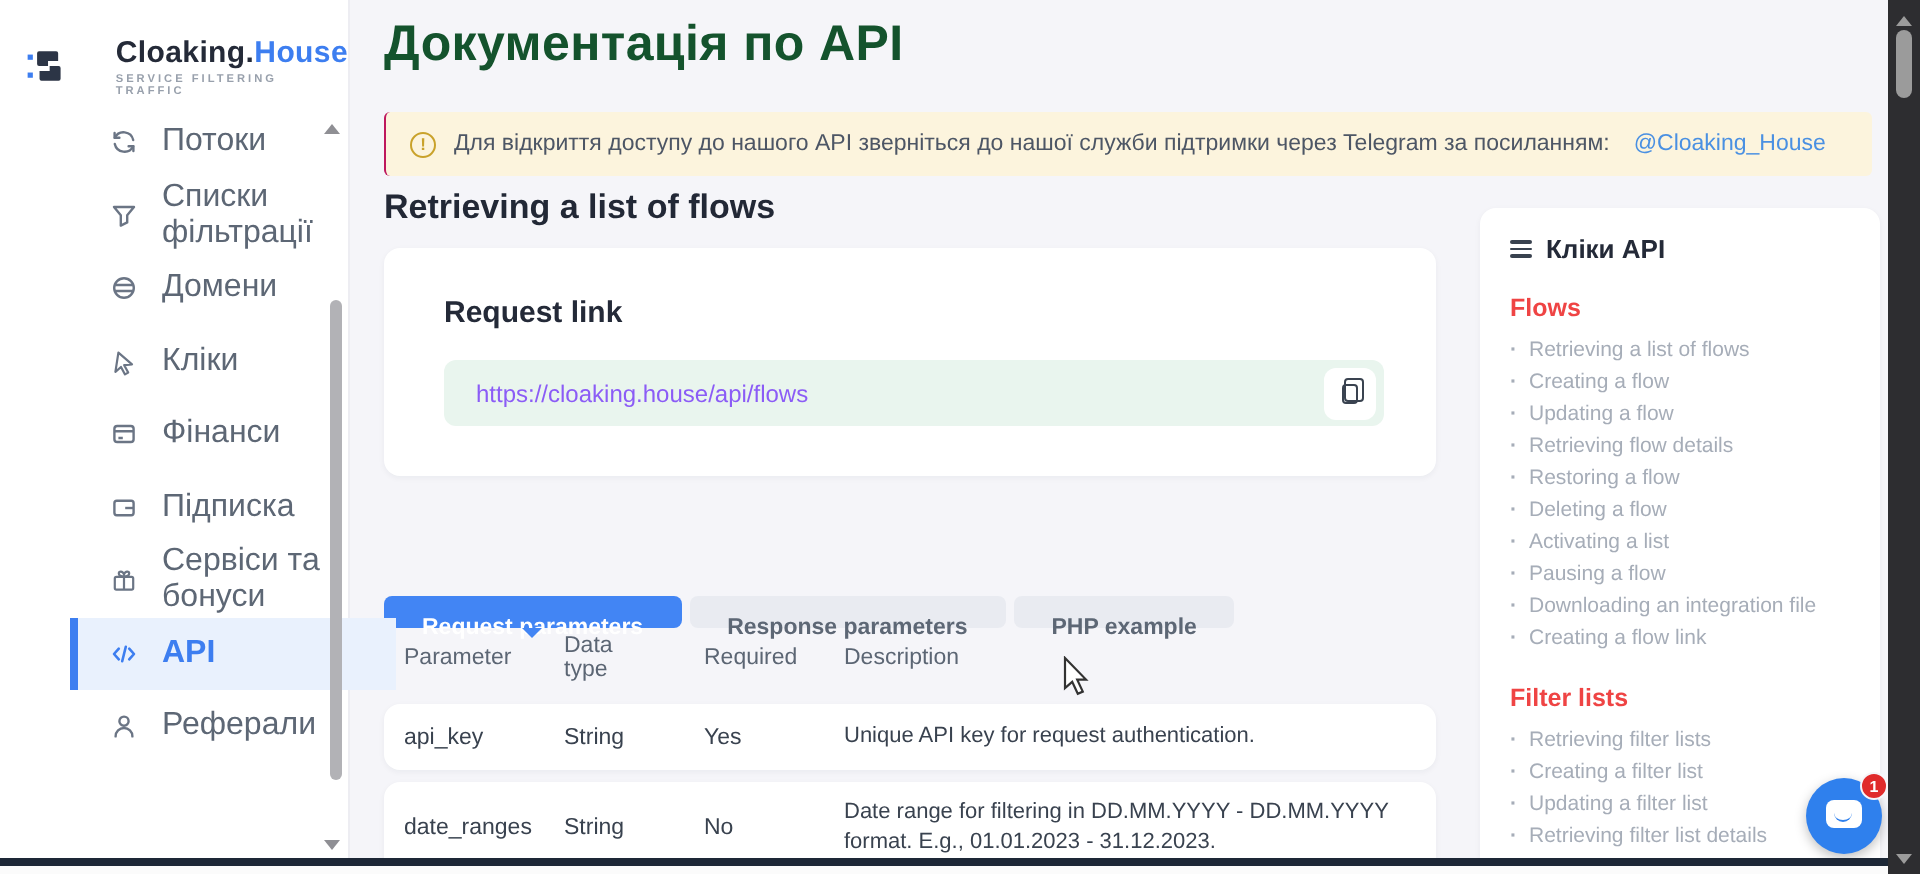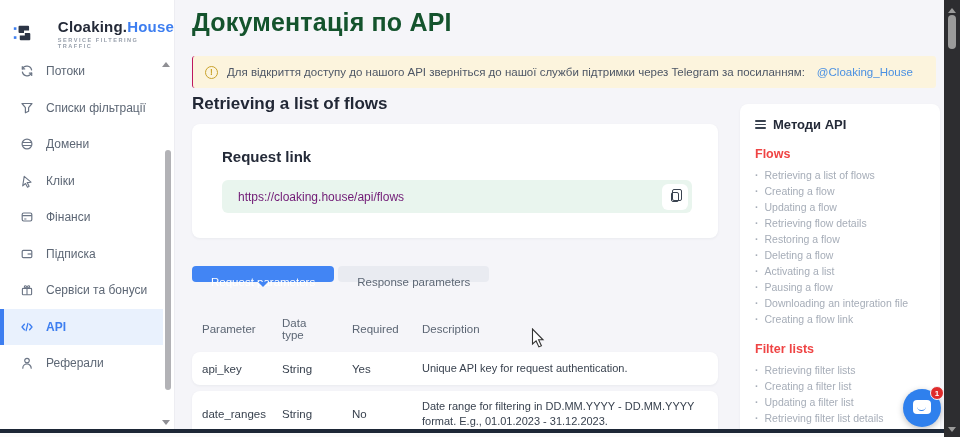--- a/index.html
+++ b/index.html
@@ -7,21 +7,21 @@
   body { font-family:"Liberation Sans", sans-serif; background:#e9e9ee; }
   #app { position:relative; width:960px; height:437px; overflow:hidden; background:#f5f5f9; }
 
   
   .sidebar { position:absolute; left:0; top:0; width:175px; height:429px; background:#fff; border-right:1px solid #ededf2; z-index:5; }
   .logo { display:flex; align-items:center; gap:22px; padding:13px 0 0 13px; height:53px; }
   .logo-text .name { font-size:15px; font-weight:800; color:#242a38; letter-spacing:.2px; }
   .logo-text .name .blue { color:#3d7ef0; }
   .logo-text .tagline { font-size:5.6px; letter-spacing:1.5px; color:#98a0ac; margin-top:2px; font-weight:600; }
   .menu { }
-  .menu-item { display:flex; align-items:center; width:163px; height:36.5px; padding-left:20px; color:#5d6775; font-size:12px; cursor:pointer; }
+  .menu-item { display:flex; align-items:center; width:163px; height:36.5px; padding-left:20px; color:#5d6775; font-size:16px; cursor:pointer;margin-left:35px; }
   .menu-item .mi-ic { width:14px; height:14px; margin-right:12px; color:#6b7585; flex:0 0 14px; }
   .menu-item.active { background:#e9f1fd; box-shadow:inset 4px 0 0 #3d7ef0; color:#3d7ef0; font-weight:600; }
   .menu-item.active .mi-ic { color:#3d7ef0; }
   .mi-ic svg { display:block; }
 
   
   .sb-up { position:absolute; top:58px; right:4px; width:0; height:0; border:4px solid transparent; border-bottom:5px solid #8f8f94; }
   .sb-thumb { position:absolute; top:150px; right:3px; width:6px; height:240px; border-radius:3px; background:#b2b2b6; }
   .sb-down { position:absolute; top:420px; right:4px; width:0; height:0; border:4px solid transparent; border-top:5px solid #8f8f94; }
 
@@ -34,27 +34,27 @@
   .banner-ic::before { content:"!"; }
   .banner-text { font-size:11.5px; color:#4d5665; white-space:nowrap; }
   .banner-link { font-size:11.5px; color:#4a90e2; text-decoration:none; margin-left:3px; }
 
   .section-title { position:absolute; left:17px; top:94px; font-size:17px; font-weight:800; color:#222836; }
 
   .card { background:#fff; border-radius:8px; box-shadow:0 1px 3px rgba(20,30,60,.05); }
   .request-card { position:absolute; left:17px; top:124px; width:526px; height:114px; padding:24px 26px 0 30px; }
   .request-card .rc-title { font-size:15px; font-weight:800; color:#242a38; }
   .url-box { margin-top:15px; height:33px; background:#e9f5ee; border-radius:6px; display:flex; align-items:center; padding:0 4px 0 16px; }
-  .url-text { font-size:12px; color:#701a75; }
+  .url-text { font-size:12px; color:#8b5cf6; }
   .copy-btn { margin-left:auto; width:26px; height:26px; background:#fff; border:none; border-radius:6px; display:flex; align-items:center; justify-content:center; cursor:pointer; }
   .copy-ic { position:relative; width:8px; height:10px; border:1.4px solid #3a4350; border-radius:2px; background:#fff; }
   .copy-ic::before { content:""; position:absolute; right:-4px; top:-4px; width:8px; height:10px; border:1.4px solid #3a4350; border-radius:2px; }
 
   .tabs { position:absolute; left:17px; top:266px; display:flex; gap:4px; }
-  .tab { height:16px; line-height:32px; padding:0 19px; border-radius:4px; background:#e9ebf1; color:#5d6775; font-size:11.5px; font-weight:400; cursor:pointer; position:relative; }
+  .tab { height:16px; line-height:32px; padding:0 19px; border-radius:4px; background:#e9ebf1; color:#5d6775; font-size:11.5px; font-weight:700; cursor:pointer; position:relative;margin-top:32px; }
   .tab.active { background:#4285f4; color:#fff; }
   .tab.active::after { content:""; position:absolute; left:50%; top:100%; margin-left:-5px; border:5px solid transparent; border-top-color:#4285f4; }
 
   .tgrid { display:grid; grid-template-columns:80px 70px 70px 1fr; align-items:center; }
   .tgrid > div { padding-left:10px; }
   .thead { position:absolute; left:17px; top:309px; width:526px; height:40px; font-size:11.5px; color:#5c6674; }
   .thead .hdr-datatype span { display:inline-block; width:34px; }
   .trow { position:absolute; left:17px; width:526px; font-size:11.5px; color:#39424f; }
   .trow .cell-desc { font-size:11px; padding-right:12px; line-height:1.35; }
   .trow1 { top:352px; height:33px; }
@@ -212,20 +212,21 @@
         <span class="url-text">https://cloaking.house/api/flows</span>
         <button class="copy-btn">
           <span class="copy-ic"></span>
         </button>
       </div>
     </section>
 
     <div class="tabs">
       <div class="tab active">Request parameters</div>
       <div class="tab">Response parameters</div>
+      <div class="tab">PHP example</div>
     </div>
 
     <div class="thead tgrid">
       <div>Parameter</div>
       <div class="hdr-datatype"><span>Data type</span></div>
       <div>Required</div>
       <div>Description</div>
     </div>
 
     <div class="card trow trow1 tgrid">
@@ -242,21 +243,21 @@
       <div class="cell-desc">Date range for filtering in DD.MM.YYYY - DD.MM.YYYY format. E.g., 01.01.2023 - 31.12.2023.</div>
     </div>
 
     <aside class="card methods">
       <div class="m-head">
         <span class="burger">
             <i></i>
             <i></i>
             <i></i>
           </span>
-        <span class="m-title">Методи API</span>
+        <span class="m-title">Кліки API</span>
       </div>
       <div class="m-sec">Flows</div>
       <ul class="m-list">
         <li>Retrieving a list of flows</li>
         <li>Creating a flow</li>
         <li>Updating a flow</li>
         <li>Retrieving flow details</li>
         <li>Restoring a flow</li>
         <li>Deleting a flow</li>
         <li>Activating a list</li>

